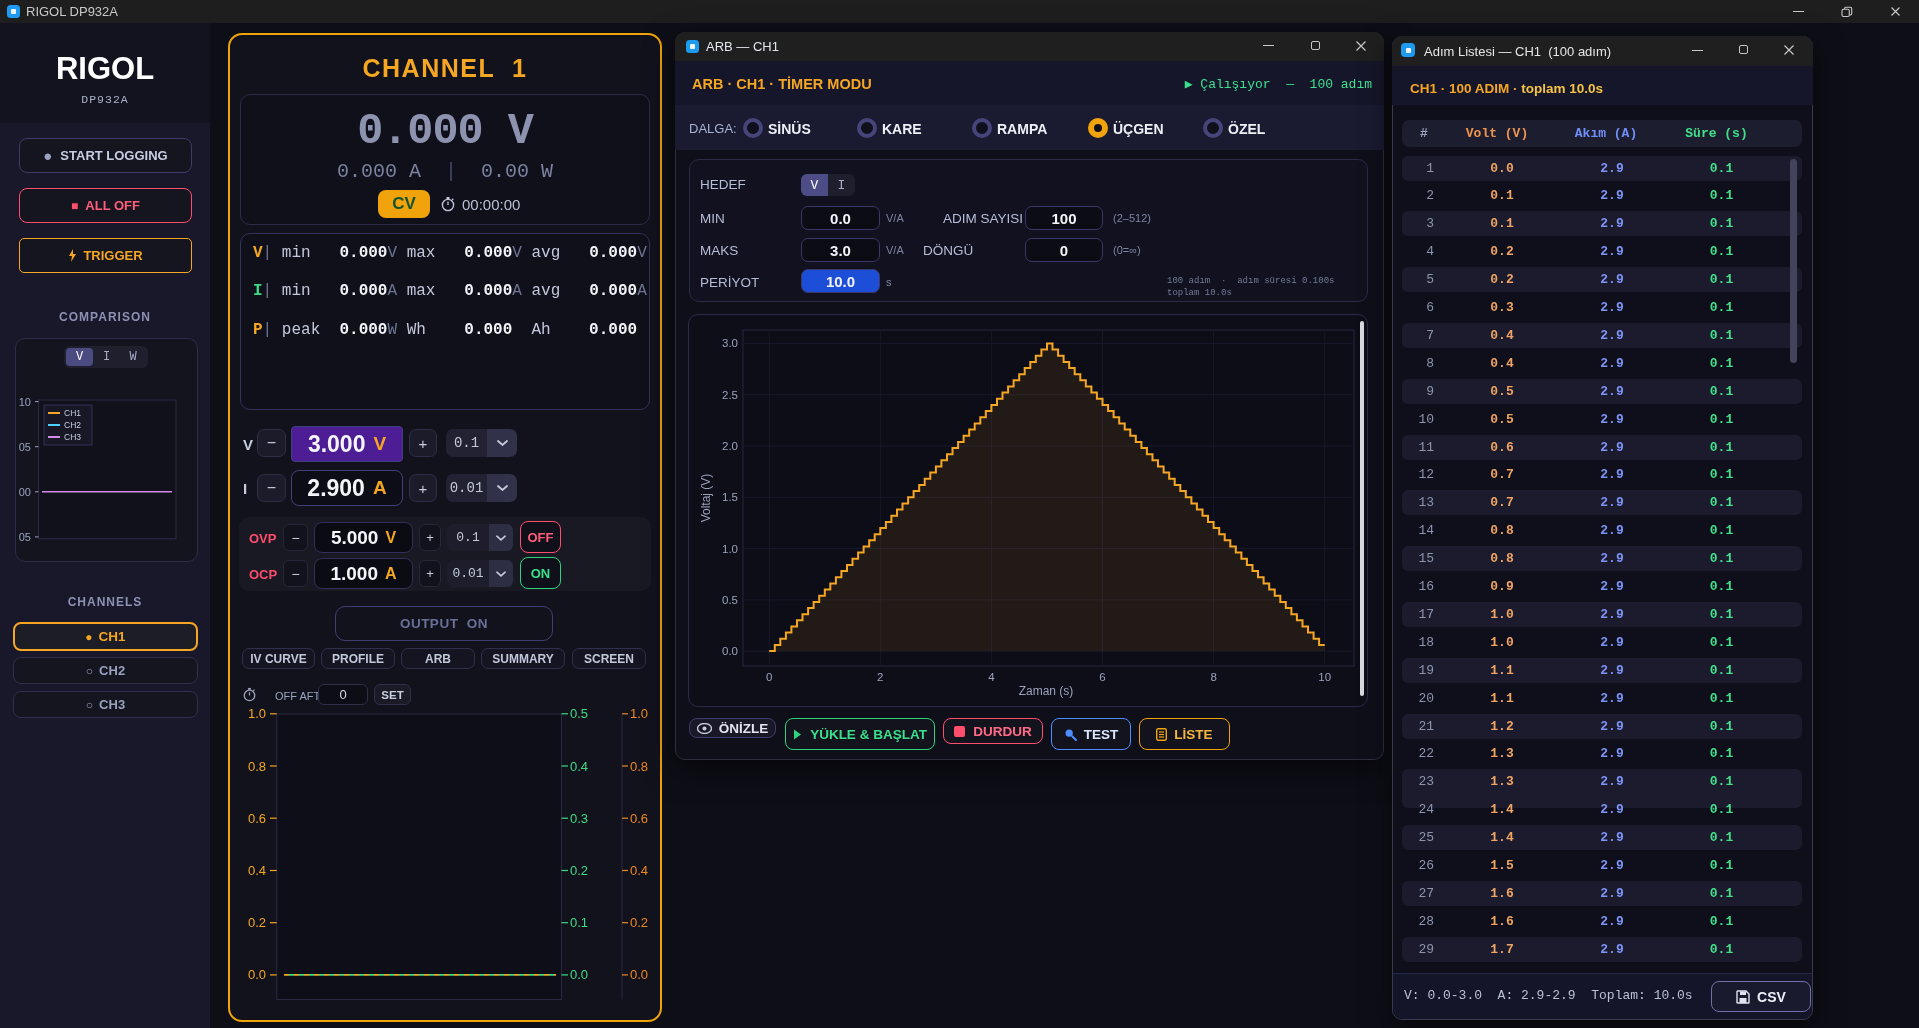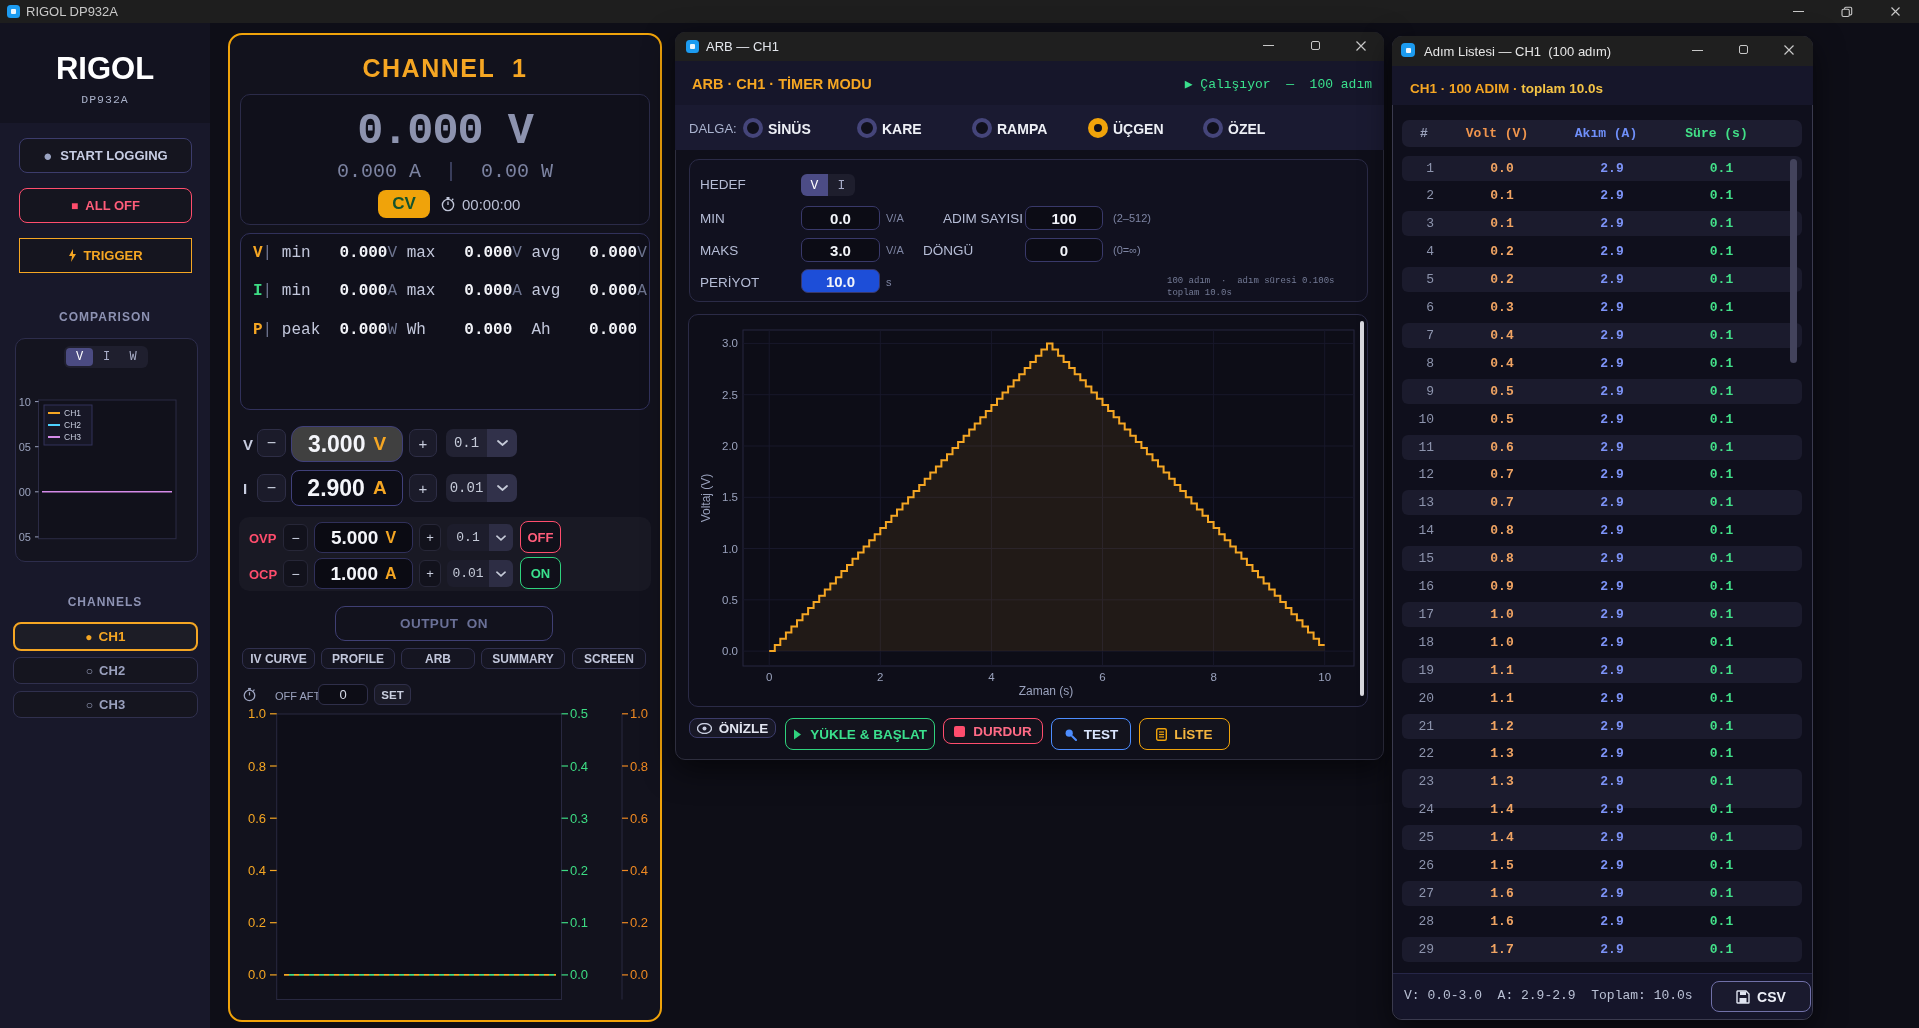--- a/index.html
+++ b/index.html
@@ -24,21 +24,21 @@
 <svg class="abs" style="left:1890px;top:6px;" width="11" height="11" viewBox="0 0 11 11">
     <path d="M1.5 1.5 L9.5 9.5 M9.5 1.5 L1.5 9.5" stroke="#c8c8c8" stroke-width="1.1"></path>
   </svg>
 
 <div class="abs" style="left:0;top:23px;width:210px;height:1005px;background:#18182a;"></div>
 <div class="abs" style="left:0;top:23px;width:210px;height:100px;background:#131320;"></div>
 <div class="abs ctr" style="left:0;top:53px;width:210px;height:32px;font-size:31px;font-weight:bold;color:#ffffff;">RIGOL</div>
 <div class="abs ctr mono" style="left:0;top:92px;width:210px;height:14px;font-size:11.5px;color:#a9b1c9;letter-spacing:1px;">DP932A</div>
 <div class="abs ctr" style="left:19px;top:138px;width:173px;height:35px;border:1.5px solid #3c3c6c;border-radius:8px;background:#15151f;font-size:13px;font-weight:bold;color:#c7cde3;"><span style="color:#9aa3c2;font-size:15px;margin-right:8px;">●</span>START LOGGING</div>
 <div class="abs ctr" style="left:19px;top:188px;width:173px;height:35px;border:1.5px solid #ff4d6d;border-radius:8px;background:#15151f;font-size:13px;font-weight:bold;color:#ff5d7a;"><span style="color:#ff4d6d;font-size:12px;margin-right:7px;">■</span>ALL OFF</div>
-<div class="abs ctr" style="left:19px;top:238px;width:173px;height:35px;border:1.5px solid #f5a623;border-radius:0;background:#15151f;font-size:13px;font-weight:bold;color:#f5a623;"><svg width="9" height="13" viewBox="0 0 9 13" style="margin-right:6px;">
+<div class="abs ctr" style="left:19px;top:238px;width:173px;height:35px;border:1.5px solid #f5a623;border-radius:5px;background:#15151f;font-size:13px;font-weight:bold;color:#f5a623;"><svg width="9" height="13" viewBox="0 0 9 13" style="margin-right:6px;">
       <path d="M5 0 L1 7 L4 7 L3 13 L8 5 L5 5 Z" fill="#f5a623"></path>
     </svg>TRIGGER</div>
 <div class="abs ctr" style="left:0;top:310px;width:210px;height:14px;font-size:12px;font-weight:bold;color:#8d92b3;letter-spacing:1px;">COMPARISON</div>
 <div class="abs" style="left:15px;top:338px;width:183px;height:224px;background:#14141f;border:1px solid #2d2d4c;border-radius:10px;"></div>
 <div class="abs lft" style="left:64px;top:346px;width:84px;height:22px;background:#1f1f2e;border-radius:6px;padding:2px;">
  <div class="ctr mono" style="width:27px;height:18px;background:#4b4b82;border-radius:4px;color:#fff;font-size:12px;">V</div>
  <div class="ctr mono" style="width:27px;height:18px;color:#a9aec8;font-size:12px;">I</div>
  <div class="ctr mono" style="width:26px;height:18px;color:#a9aec8;font-size:12px;">W</div>
 </div>
 
@@ -87,21 +87,21 @@
   </svg>
 <div class="abs" style="left:462px;top:196px;font-size:15px;color:#b9bfd4;">00:00:00</div>
 
 <div class="abs" style="left:240px;top:233px;width:410px;height:177px;border:1px solid #31315b;border-radius:10px;background:#10101b;"></div>
 <div class="abs mono" style="left:253px;top:234px;font-size:16px;line-height:38.3px;white-space:pre;color:#c3c8dc;"><span style="color:#f5a623;font-weight:bold;">V</span><span style="color:#6e7590;">|</span> min   <span style="color:#f2f3f8;font-weight:bold;">0.000</span><span style="color:#6e7590;">V</span> max   <span style="color:#f2f3f8;font-weight:bold;">0.000</span><span style="color:#6e7590;">V</span> avg   <span style="color:#f2f3f8;font-weight:bold;">0.000</span><span style="color:#6e7590;">V</span>
 <span style="color:#3ddc84;font-weight:bold;">I</span><span style="color:#6e7590;">|</span> min   <span style="color:#f2f3f8;font-weight:bold;">0.000</span><span style="color:#6e7590;">A</span> max   <span style="color:#f2f3f8;font-weight:bold;">0.000</span><span style="color:#6e7590;">A</span> avg   <span style="color:#f2f3f8;font-weight:bold;">0.000</span><span style="color:#6e7590;">A</span>
 <span style="color:#f5a623;font-weight:bold;">P</span><span style="color:#6e7590;">|</span> peak  <span style="color:#f2f3f8;font-weight:bold;">0.000</span><span style="color:#6e7590;">W</span> Wh    <span style="color:#f2f3f8;font-weight:bold;">0.000</span>  Ah    <span style="color:#f2f3f8;font-weight:bold;">0.000</span></div>
 
 <div class="abs b" style="left:243px;top:436px;font-size:15px;color:#c8cde0;">V</div>
 <div class="abs ctr" style="left:257px;top:429px;width:29px;height:28px;border:1px solid #2e2e46;border-radius:7px;background:#1b1b2a;color:#c9cede;font-size:16px;">−</div>
-<div class="abs ctr" style="left:291px;top:426px;width:112px;height:36px;border:1px solid #40407a;border-radius:12px;background:#404040;">
+<div class="abs ctr" style="left:291px;top:426px;width:112px;height:36px;border:1px solid #40407a;border-radius:4px;background:#4c1d95;">
     <span class="b" style="font-size:23px;color:#f4f5fa;">3.000</span>
     <span class="b" style="font-size:19px;color:#f5a623;margin-left:8px;">V</span>
   </div>
 <div class="abs ctr" style="left:409px;top:429px;width:28px;height:28px;border:1px solid #2e2e46;border-radius:7px;background:#1b1b2a;color:#c9cede;font-size:15px;">+</div>
 <div class="abs lft" style="left:446px;top:429px;width:71px;height:28px;border-radius:7px;overflow:hidden;">
  <div class="ctr mono" style="width:41px;height:28px;background:#222233;color:#c5cad8;font-size:14px;">0.1</div>
  <div class="ctr" style="width:30px;height:28px;background:#31314a;">
       <svg width="11" height="6" viewBox="0 0 11 6">
         <path d="M1 1 L5.5 5 L10 1" fill="none" stroke="#c5cad8" stroke-width="1.8" stroke-linecap="round"></path>
       </svg>

